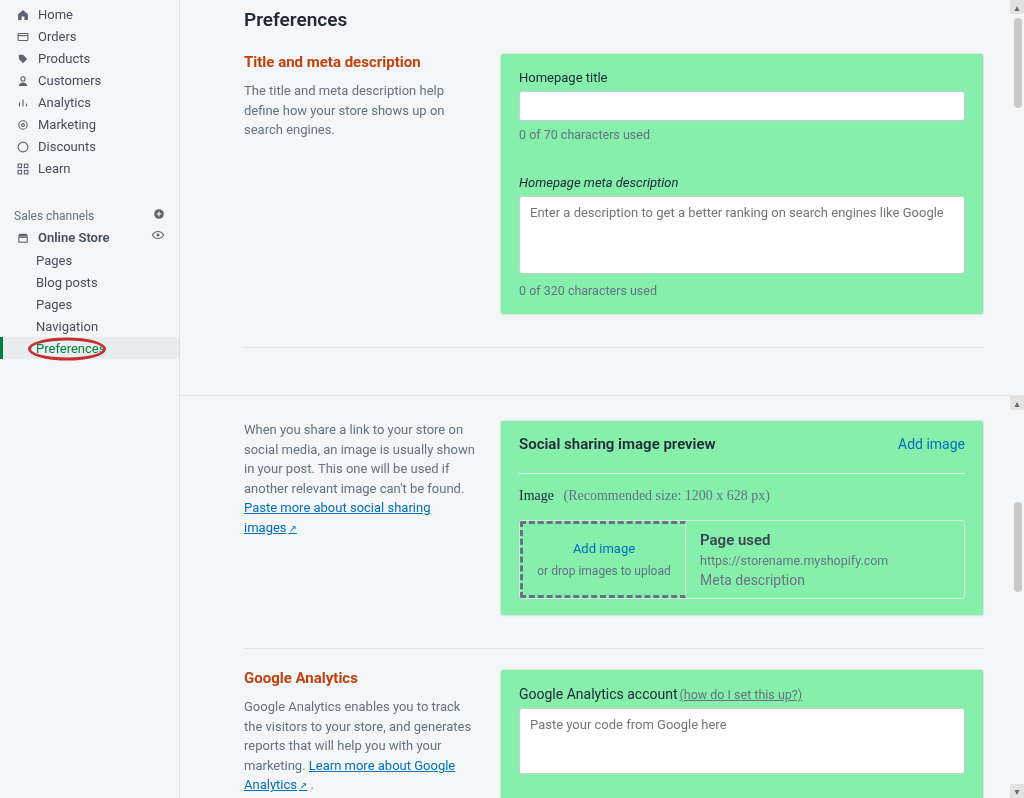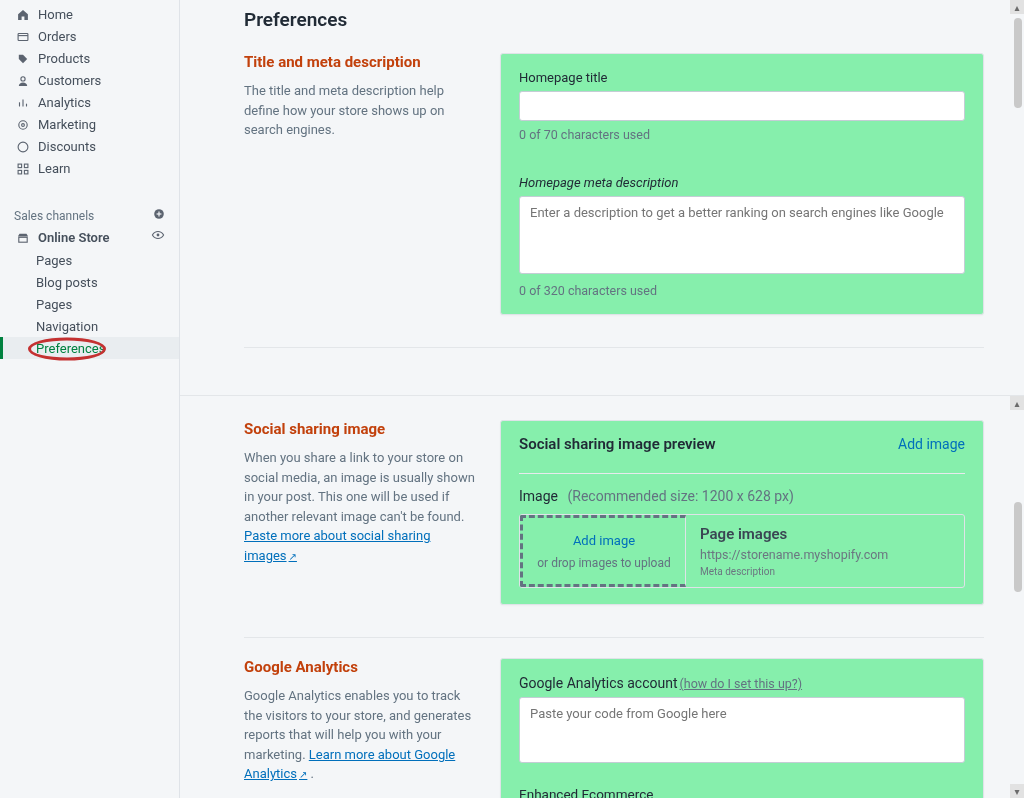--- a/index.html
+++ b/index.html
@@ -145,21 +145,21 @@
     border-style:dashed solid dashed dashed;
     display:flex; flex-direction:column; align-items:center; justify-content:center;
     padding:14px 6px;
     color:#637381; font-size:12px;
     gap:8px;
   }
   .dropzone .add-link { color:#006fbb; font-size:13px; cursor:pointer;}
   .preview-text { flex:1; padding:10px 14px; color:#637381;}
   .preview-text .pt-title { font-weight:600; color:#3a4653; font-size:15px; margin-bottom:4px;}
   .preview-text .pt-url { color:#6b7681; font-size:12.5px; margin-bottom:4px;}
-  .preview-text .pt-meta { color:#6b7681; font-size:10px;}
+  .preview-text .pt-meta { color:#6b7681; font-size:14px;}
 
   .ga-label-row { display:flex; align-items:baseline; gap:2px; margin-bottom:6px;}
   .q-link { font-size:12.5px; color:#637381; text-decoration:underline;}
   .ga-textarea {
     width:100%; height:66px;
     border:1px solid #c4cdd5; border-radius:3px;
     padding:8px 10px; font-size:13px; color:#919eab; resize:none; font-family:inherit;
   }
   .sub-section { margin-top:20px;}
   .sub-section-title { font-size:13.5px; color:#212b36; margin-bottom:4px;}
@@ -335,41 +335,40 @@
 
     <div class="panel-bottom">
       <div class="inner-arrow" style="top:0;">▴</div>
       <div class="inner-scroll" style="top:106px;"></div>
       <div class="inner-arrow" style="bottom:0;">▾</div>
 
       <div style="height:24px;"></div>
 
       <div class="section">
         <div class="section-left">
-          <div class="section-title">Social sharing image</div>
           <div class="section-desc">
             <span>When you share a link to your store on social media, an image is usually shown in your post. This one will be used if another relevant image can't be found. </span><span class="link"><span>Paste more about social sharing images</span><span class="ext-icon">↗</span></span>
           </div>
         </div>
         <div class="card" style="padding-top:14px;">
           <div class="card-header">
             <span class="card-header-title">Social sharing image preview</span>
             <span class="link" style="text-decoration:none;">Add image</span>
           </div>
-          <div style="margin-bottom:10px;">
+          <div style="margin-bottom:16px;font-family:Liberation Serif, serif;">
             <span>Image</span>
             <span style="color:#637381;margin-left:6px;">(Recommended size: 1200 x 628 px)</span>
           </div>
           <div class="preview-row">
             <div class="dropzone">
               <span class="add-link">Add image</span>
               <span>or drop images to upload</span>
             </div>
             <div class="preview-text">
-              <div class="pt-title">Page images</div>
+              <div class="pt-title">Page used</div>
               <div class="pt-url">https://storename.myshopify.com</div>
               <div class="pt-meta">Meta description</div>
             </div>
           </div>
         </div>
       </div>
 
       <div class="divider"></div>
 
       <div class="section">

